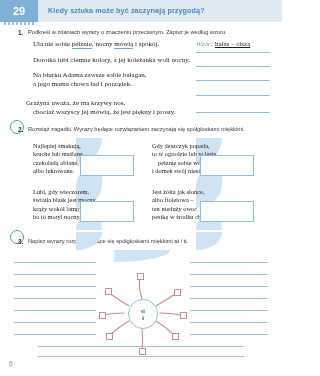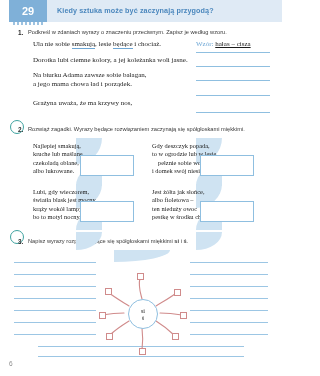--- a/index.html
+++ b/index.html
@@ -15,21 +15,21 @@
     overflow: hidden;
   }
   .page {
     position: absolute;
     inset: 0;
   }
 
   
   .header {
     position: absolute;
-    left: 9px;
+    left: 0;
     top: 0;
     width: 229px;
     height: 22px;
   }
   .hdr-badge {
     position: absolute;
     left: 0;
     top: 0;
     width: 38px;
     height: 22px;
@@ -109,20 +109,21 @@
     border-bottom: .8px solid #6ba5d4;
     padding-bottom: .4px;
   }
   .wzor {
     position: absolute;
     font-size: 7px;
     white-space: nowrap;
   }
   .wzor .lbl {
     color: #6ba5d4;
+    font-style: italic;
     text-align: right;
   }
   .wzor .val { color: #1c1c1c; text-decoration: underline; }
   .ans-line {
     position: absolute;
     height: 0;
     border-bottom: .9px solid #8fbfe0;
   }
 
   
@@ -222,36 +223,37 @@
     <div class="hdr-title">Kiedy sztuka może być zaczynają przygodą?</div>
     <div class="hdr-dots"></div>
   </div>
 
   <div class="ex" style="top:29px;">
     <div class="ex-num">1.</div>
     <div class="ex-instr">Podkreśl w zdaniach wyrazy o znaczeniu przeciwnym. Zapisz je według wzoru.</div>
   </div>
 
   <div class="s1-sent" style="left:33px; top:40px;">
-    <span>Ula nie sobie </span><u>smakują</u><span>, lesie </span><u>będące</u><span> i chociaż.</span>
+    <span>Ula nie sobie </span><u>pełznie</u><span>, nocny </span><u>mówią</u><span> i spokój.</span>
   </div>
   <div class="wzor" style="left:196px; top:40px;">
     <span class="lbl">Wzór:</span>
     <span class="val">hałas – cisza</span>
   </div>
   <div class="ans-line" style="left:196px; top:52px; width:74px;"></div>
 
-  <div class="s1-sent" style="left:33px; top:56px;">Dorotka lubi ciemne kolory, a jej koleżanka woli jasne.</div>
+  <div class="s1-sent" style="left:33px; top:56px;">Dorotka lubi ciemne kolory, a jej koleżanka woli nocny.</div>
   <div class="ans-line" style="left:196px; top:66px; width:74px;"></div>
 
   <div class="s1-sent" style="left:33px; top:71px;">Na biurku Adama zawsze sobie bałagan,</div>
   <div class="s1-sent" style="left:33px; top:80px;">a jego mama chowa ład i porządek.</div>
   <div class="ans-line" style="left:196px; top:80px; width:74px;"></div>
 
-  <div class="s1-sent" style="left:33px; top:99px;">Grażyna uważa, że ma krzywy nos,</div>
+  <div class="s1-sent" style="left:26px; top:99px;">Grażyna uważa, że ma krzywy nos,</div>
+  <div class="s1-sent" style="left:33px; top:108px;">chociaż wszyscy jej mówią, że jest piękny i prosty.</div>
   <div class="ans-line" style="left:196px; top:95px; width:74px;"></div>
   <div class="ans-line" style="left:196px; top:112px; width:74px;"></div>
 
   <div class="mcircle" style="left:10px; top:120px;"></div>
 
   <div class="ex" style="top:126px;">
     <div class="ex-num">2.</div>
     <div class="ex-instr">Rozwiąż zagadki. Wyrazy będące rozwiązaniem zaczynają się spółgłoskami miękkimi.</div>
   </div>
 

